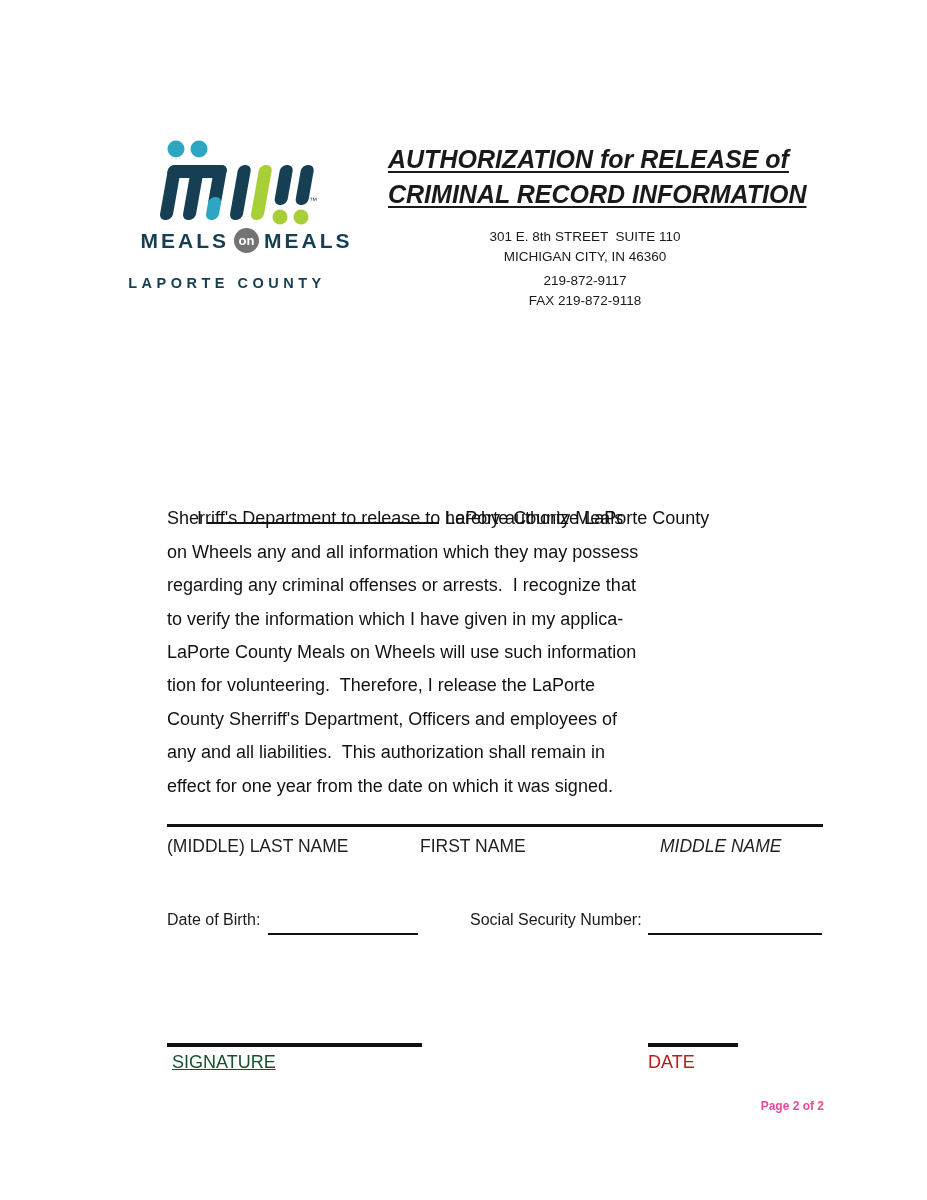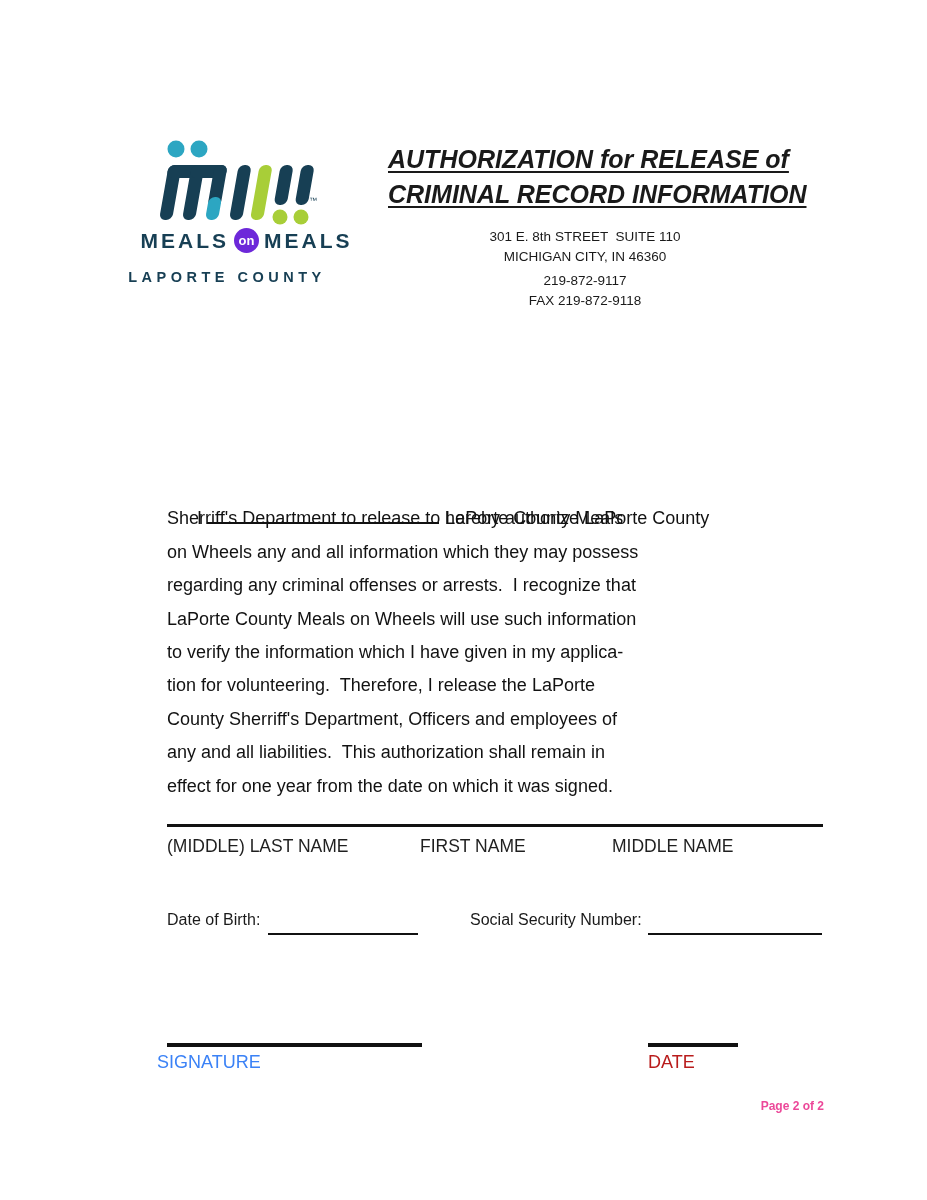--- a/index.html
+++ b/index.html
@@ -20,26 +20,26 @@
   .wordmark{
     position:absolute;left:104px;top:228px;width:246px;
     display:flex;flex-direction:column;align-items:center;
   }
   .wordmark-row{display:flex;align-items:center;gap:5px;margin-left:39px;}
   .wm-text{
     color:#173F54;font-weight:bold;font-size:21px;letter-spacing:3px;
     white-space:pre;
   }
   .on-circle{
-    width:25px;height:25px;border-radius:50%;background:#6d28d9;
+    width:25px;height:25px;border-radius:50%;background:#737373;
     display:flex;align-items:center;justify-content:center;
     color:#fff;font-weight:bold;font-size:13px;letter-spacing:0;
   }
   .wm-sub{
-    margin-top:16px;color:#173F54;font-weight:bold;font-size:14.5px;
+    margin-top:22px;color:#173F54;font-weight:bold;font-size:14.5px;
     letter-spacing:4.5px;white-space:pre;
   }
   
   .doc-title{
     position:absolute;left:388px;top:142px;width:400px;
     text-align:center;font-style:italic;font-weight:600;
     font-size:25px;line-height:35px;color:#1a1a1a;
   }
   .doc-title .tline{
     text-decoration:underline;
@@ -63,29 +63,29 @@
     display:inline-block;width:232px;height:1em;
     border-bottom:2.5px solid #111;
     margin:0 6px 0 5px;vertical-align:baseline;
   }
   
   .rule{position:absolute;background:#111;}
   .rule-name{left:167px;top:824px;width:656px;height:3px;}
   .lbl{position:absolute;font-size:17.5px;color:#1f1f1f;white-space:pre;}
   .lbl-last{left:167px;top:836px;}
   .lbl-first{left:420px;top:836px;}
-  .lbl-middle{left:612px;top:836px;}
+  .lbl-middle{left:660px;top:836px;font-style:italic;}
   .small-lbl{position:absolute;font-size:16px;color:#1a1a1a;white-space:pre;}
   .lbl-dob{left:167px;top:911px;}
   .lbl-ssn{left:470px;top:911px;}
   .rule-dob{left:268px;top:933px;width:150px;height:2px;}
   .rule-ssn{left:648px;top:933px;width:174px;height:2px;}
   .rule-signature{left:167px;top:1043px;width:255px;height:3.5px;}
   .rule-date{left:648px;top:1043px;width:90px;height:3.5px;}
-  .lbl-signature{left:157px;top:1052px;font-size:18px;color:#3b82f6;}
+  .lbl-signature{left:172px;top:1052px;font-size:18px;color:#14532d;text-decoration:underline;}
   .lbl-date{left:648px;top:1052px;font-size:18px;color:#b91c1c;}
   .page-footer{
     position:absolute;left:700px;top:1099px;width:124px;
     text-align:right;font-weight:bold;font-size:12px;color:#ec4899;
     white-space:pre;
   }
 </style>
 </head>
 <body>
 
@@ -136,22 +136,22 @@
     <div>FAX 219-872-9118</div>
   </div>
 
   <div class="body-par">
     <div class="pline">
       <span>I</span><span class="name-blank"></span><span>hereby authorize LaPorte County</span>
     </div>
     <div class="pline">Sherriff's Department to release to LaPorte County Meals</div>
     <div class="pline">on Wheels any and all information which they may possess</div>
     <div class="pline">regarding any criminal offenses or arrests.  I recognize that</div>
+    <div class="pline">to verify the information which I have given in my applica-</div>
     <div class="pline">LaPorte County Meals on Wheels will use such information</div>
-    <div class="pline">to verify the information which I have given in my applica-</div>
     <div class="pline">tion for volunteering.  Therefore, I release the LaPorte</div>
     <div class="pline">County Sherriff's Department, Officers and employees of</div>
     <div class="pline">any and all liabilities.  This authorization shall remain in</div>
     <div class="pline">effect for one year from the date on which it was signed.</div>
   </div>
 
   <div class="rule rule-name"></div>
   <span class="lbl lbl-last">(MIDDLE) LAST NAME</span>
   <span class="lbl lbl-first">FIRST NAME</span>
   <span class="lbl lbl-middle">MIDDLE NAME</span>

